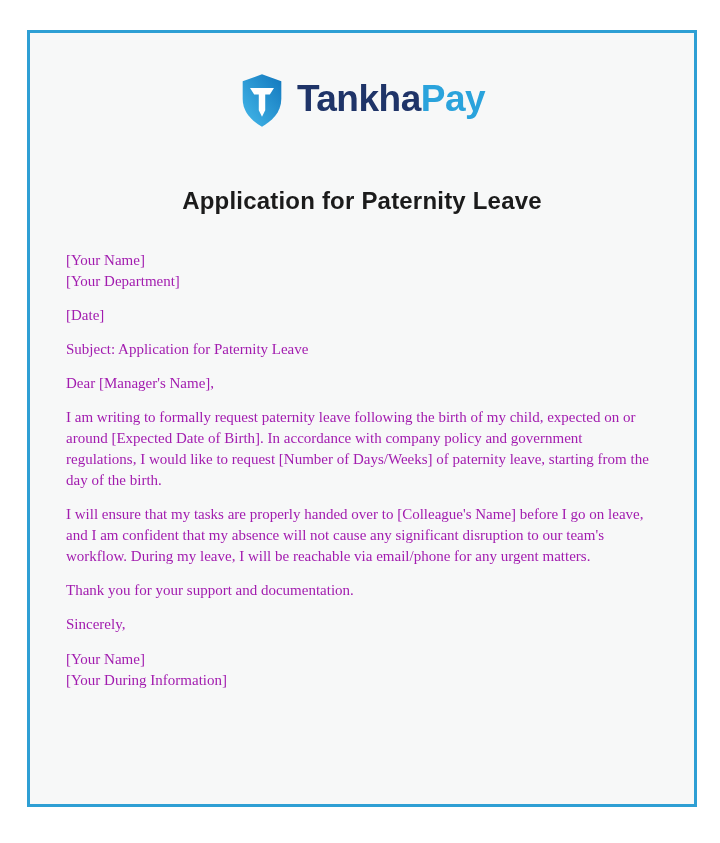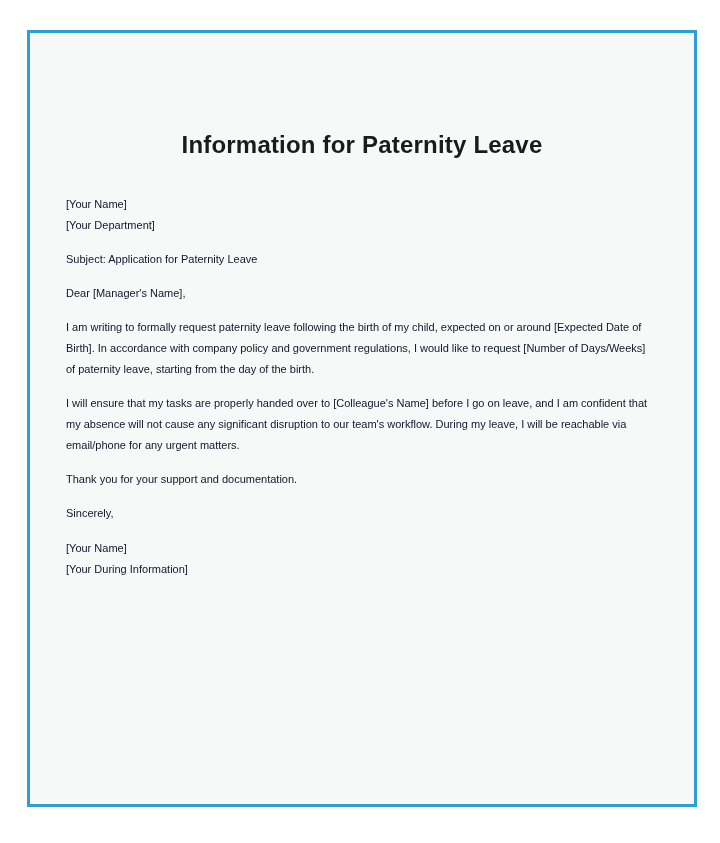--- a/index.html
+++ b/index.html
@@ -49,47 +49,62 @@
   .brand-secondary { color: #2aa3dc; }
   .letter-title {
     text-align: center;
     font-size: 24px;
     font-weight: bold;
     color: #1b1b1b;
     margin: 58px 0 0 0;
     letter-spacing: 0.2px;
   }
   .letter-body {
-    font-size: 11px;
-    color: #0f172a;
+    font-size: 15px;
+    color: #a21caf;
     line-height: 21px;
+    font-family: Liberation Serif, serif;
   }
   .sender-block { margin-top: 35px; }
   .sig-block { margin-top: 14px; }
   .letter-body p {
     margin: 13px 0 0 0;
     max-width: 588px;
   }
 </style>
 </head>
 <body>
 
 <div class="page">
   <div class="frame">
 
+    <div class="logo-row">
+      <svg class="logo-icon" viewBox="0 0 100 120" aria-hidden="true">
+        <defs>
+          <linearGradient id="shieldGrad" x1="0%" y1="100%" x2="100%" y2="0%">
+            <stop offset="0%" stop-color="#45b9ea"></stop>
+            <stop offset="100%" stop-color="#1277bd"></stop>
+          </linearGradient>
+        </defs>
+        <path d="M50 2 L92 17 L92 55 C92 86 70 104 50 116 C30 104 8 86 8 55 L8 17 Z" fill="url(#shieldGrad)"></path>
+        <path d="M24 32 L76 32 L67 46 L57 46 L57 80 L50 94 L43 80 L43 46 L33 46 Z" fill="#ffffff"></path>
+      </svg>
+      <div class="logo-text"><span class="brand-primary">Tankha</span><span class="brand-secondary">Pay</span></div>
+    </div>
 
-    <h1 class="letter-title">Information for Paternity Leave</h1>
+    <h1 class="letter-title">Application for Paternity Leave</h1>
 
     <div class="letter-body">
 
       <div class="sender-block">
         <div>[Your Name]</div>
         <div>[Your Department]</div>
       </div>
 
+      <p>[Date]</p>
 
       <p>Subject: Application for Paternity Leave</p>
 
       <p>Dear [Manager's Name],</p>
 
       <p>I am writing to formally request paternity leave following the birth of my child, expected on or around [Expected Date of Birth]. In accordance with company policy and government regulations, I would like to request [Number of Days/Weeks] of paternity leave, starting from the day of the birth.</p>
 
       <p>I will ensure that my tasks are properly handed over to [Colleague's Name] before I go on leave, and I am confident that my absence will not cause any significant disruption to our team's workflow. During my leave, I will be reachable via email/phone for any urgent matters.</p>
 
 

